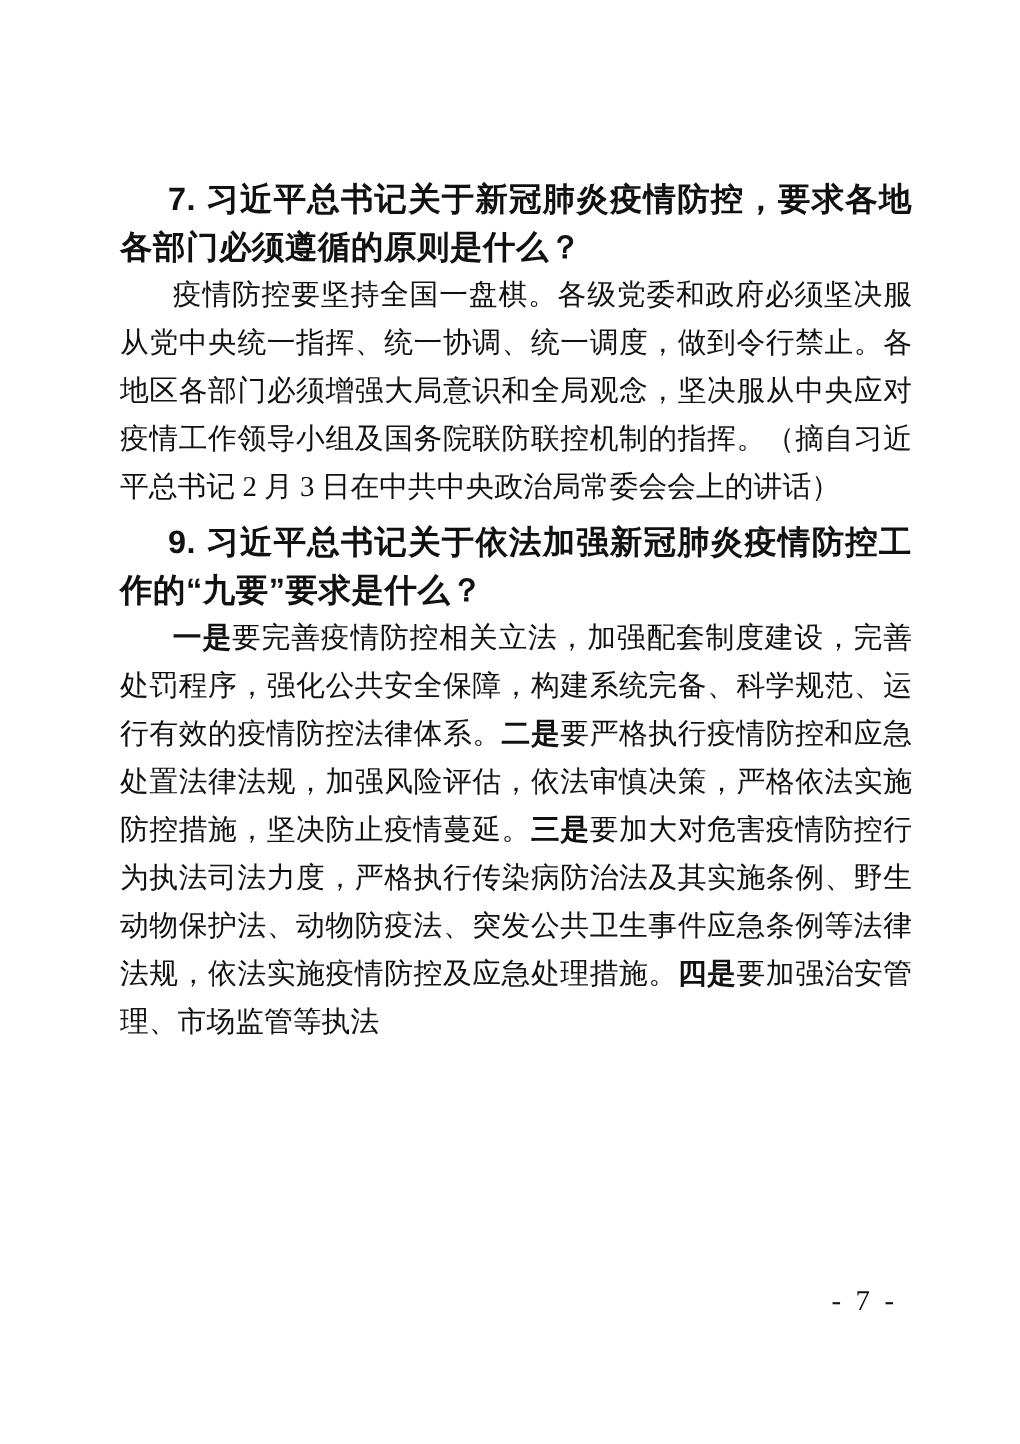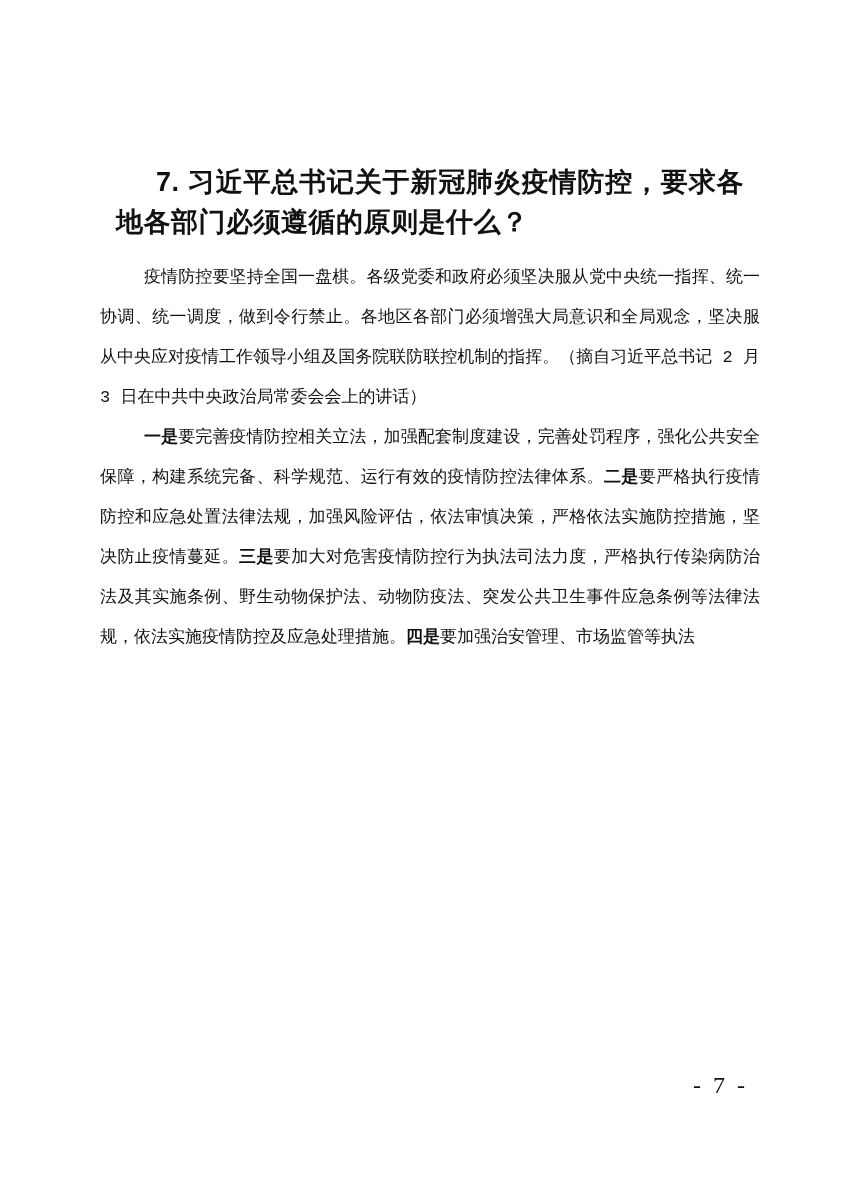--- a/index.html
+++ b/index.html
@@ -22,29 +22,29 @@
     width: 660px;
   }
   .question {
     font-family: "Liberation Sans", "DejaVu Sans", sans-serif;
     font-weight: 700;
     font-size: 27px;
     line-height: 40px;
     text-align: justify;
     text-indent: 40px;
     letter-spacing: 0.5px;
-    margin: 16px;
+    margin: 0;
   }
   .qa-section + .qa-section .question {
     margin-top: 6px;
   }
   .answer {
-    font-family: Liberation Mono, monospace;
+    font-family: Liberation Serif, serif;
     font-weight: 400;
-    font-size: 17px;
+    font-size: 24px;
     line-height: 40px;
     text-align: justify;
     text-indent: 44px;
     margin: 0;
   }
   .seg-bold {
     font-weight: 700;
   }
   .page-number {
     position: absolute;
@@ -62,19 +62,20 @@
 <div class="page">
   <div class="content">
 
     <section class="qa-section">
       <h2 class="question">7. 习近平总书记关于新冠肺炎疫情防控，要求各地各部门必须遵循的原则是什么？</h2>
       <p class="answer"><span>疫情防控要坚持全国一盘棋。各级党委和政府必须坚决服从党中央统一指挥、统一协调、统一调度，做到令行禁止。各地区各部门必须增强大局意识和全局观念，坚决服从中央应对疫情工作领导小组及国务院联防联控机制的指挥。（摘自习近平总书记 2 月 3 日在中共中央政治局常委会会上的讲话）</span></p>
     </section>
 
 
     <section class="qa-section">
+      <h2 class="question">9. 习近平总书记关于依法加强新冠肺炎疫情防控工作的“九要”要求是什么？</h2>
       <p class="answer"><span class="seg-bold">一是</span><span>要完善疫情防控相关立法，加强配套制度建设，完善处罚程序，强化公共安全保障，构建系统完备、科学规范、运行有效的疫情防控法律体系。</span><span class="seg-bold">二是</span><span>要严格执行疫情防控和应急处置法律法规，加强风险评估，依法审慎决策，严格依法实施防控措施，坚决防止疫情蔓延。</span><span class="seg-bold">三是</span><span>要加大对危害疫情防控行为执法司法力度，严格执行传染病防治法及其实施条例、野生动物保护法、动物防疫法、突发公共卫生事件应急条例等法律法规，依法实施疫情防控及应急处理措施。</span><span class="seg-bold">四是</span><span>要加强治安管理、市场监管等执法</span></p>
     </section>
 
   </div>
 
   <div class="page-number">- 7 -</div>
 </div>
 
 </body></html>

